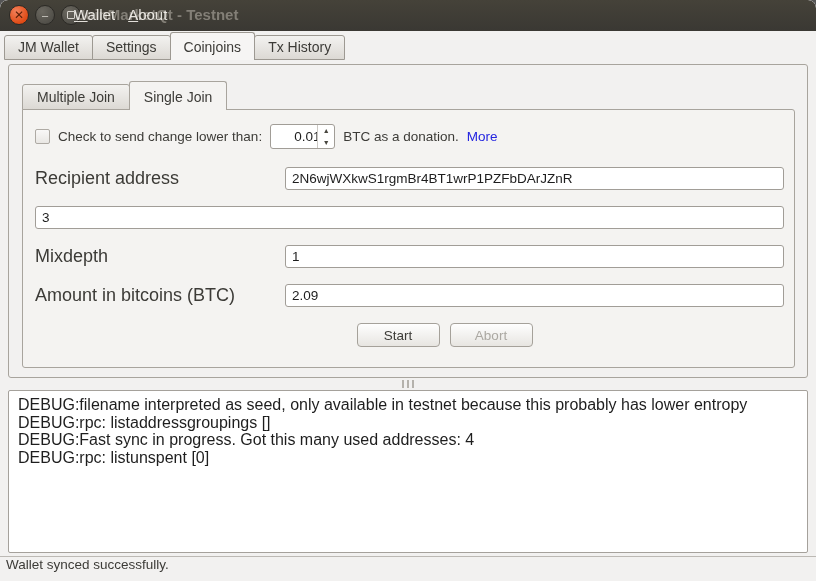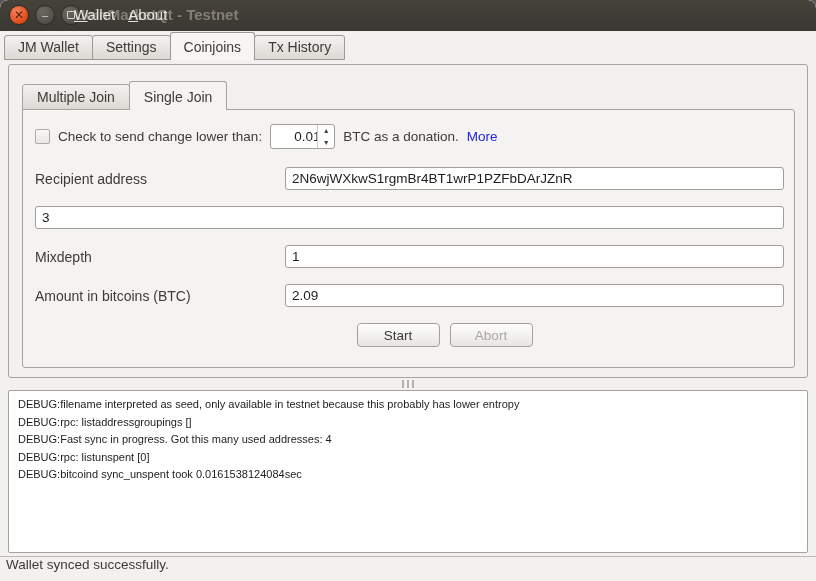--- a/index.html
+++ b/index.html
@@ -116,21 +116,21 @@
     display:flex; flex-direction:column;
   }
   .spin-arrows div {
     flex:1; display:flex; align-items:center; justify-content:center;
     font-size:7px; color:#48463f; line-height:1;
   }
   .link { color:#2424e0; cursor:pointer; }
 
   
   .form-row { display:flex; align-items:center; margin-bottom:16px; }
-  .form-label { width:250px; font-size:14px; flex:0 0 auto; }
+  .form-label { width:250px; font-size:18px; flex:0 0 auto; }
   .form-input {
     flex:1; height:23px;
     border:1px solid #a19d97; border-radius:3px;
     background:#fff; color:#1d1d1d;
     font-size:13.5px; padding:0 6px;
     font-family:inherit; outline:none;
   }
 
   
   .buttons-row { display:flex; justify-content:center; gap:10px; margin-top:2px; padding-left:70px; }
@@ -148,21 +148,21 @@
     display:flex; align-items:center; justify-content:center; gap:3px;
   }
   .splitter i { display:block; width:2px; height:8px; background:#b5b2ac; }
 
   
   .logbox {
     position:absolute; left:8px; top:390px; width:800px; height:163px;
     background:#fff; border:1px solid #a5a19b; border-radius:2px;
     padding:5px 9px; overflow:hidden;
   }
-  .logline { font-size:11px; line-height:17.5px; color:#1e1e1e; white-space:nowrap; }
+  .logline { font-size:16px; line-height:17.5px; color:#1e1e1e; white-space:nowrap; }
 
   
   .statusbar {
     position:absolute; left:0; right:0; bottom:0; height:25px;
     border-top:1px solid #bcb9b4;
     display:flex; align-items:flex-start; padding-left:6px;
     font-size:13.5px; background:#f2f1f0;
   }
 </style>
 </head>
@@ -245,20 +245,19 @@
       <i></i>
       <i></i>
       <i></i>
     </div>
 
   <div class="logbox">
     <div class="logline">DEBUG:filename interpreted as seed, only available in testnet because this probably has lower entropy</div>
     <div class="logline">DEBUG:rpc: listaddressgroupings []</div>
     <div class="logline">DEBUG:Fast sync in progress. Got this many used addresses: 4</div>
     <div class="logline">DEBUG:rpc: listunspent [0]</div>
-    <div class="logline">DEBUG:bitcoind sync_unspent took 0.0161538124084sec</div>
   </div>
 
   <div class="statusbar">
     <span>Wallet synced successfully.</span>
   </div>
 
 </div>
 
 </body></html>

